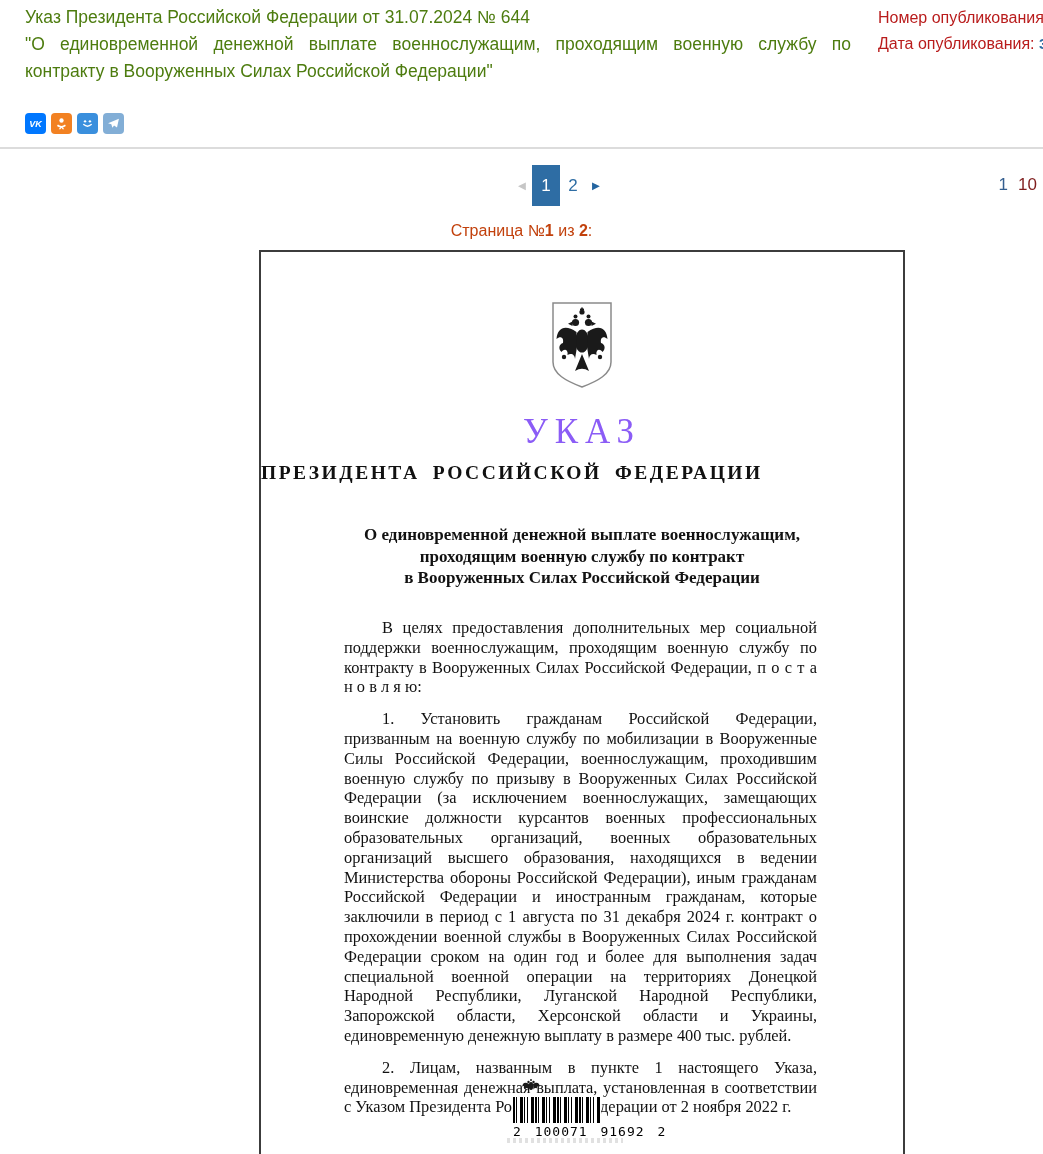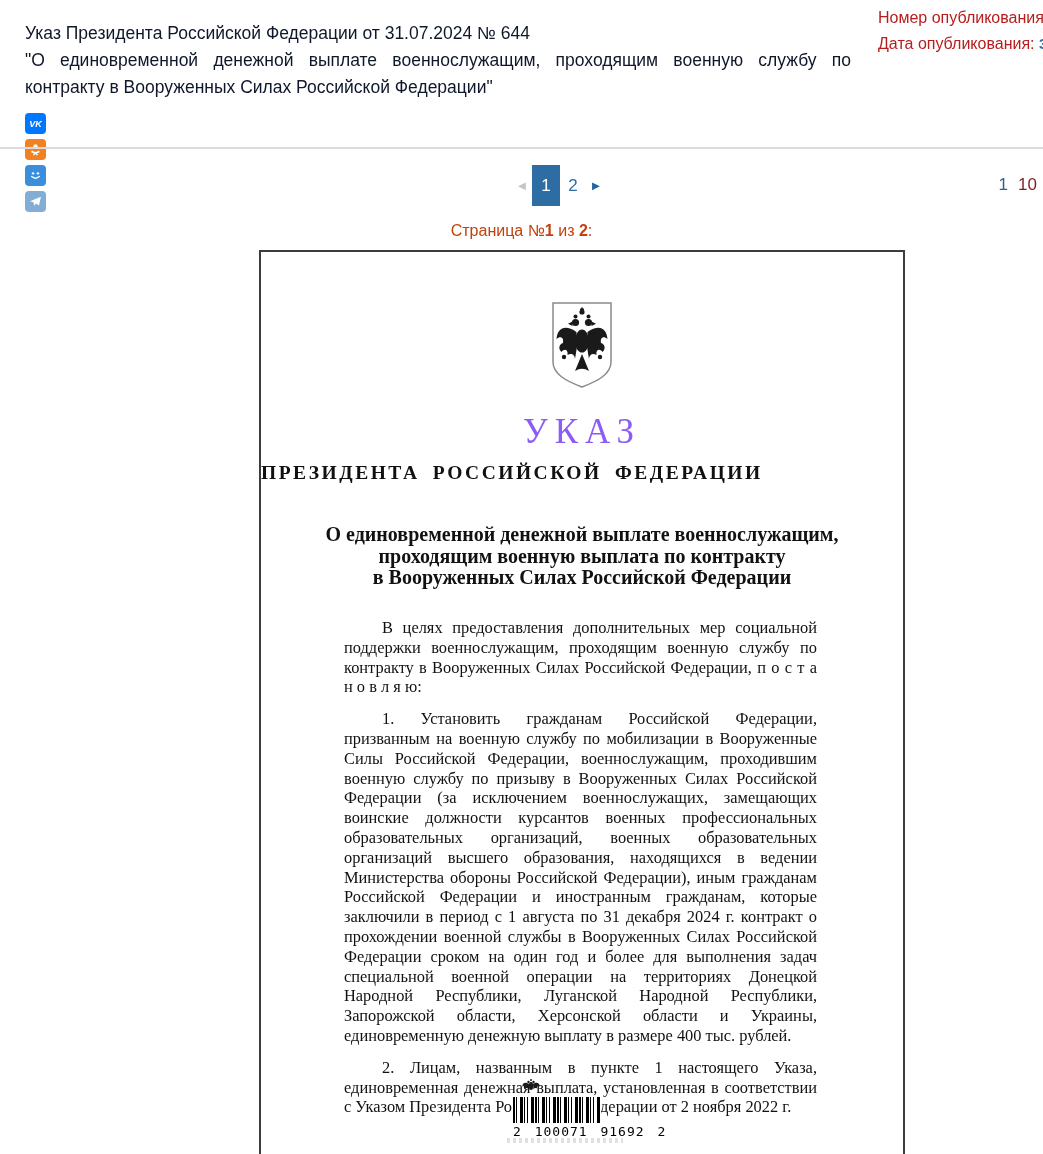--- a/index.html
+++ b/index.html
@@ -1,30 +1,30 @@
 <!DOCTYPE html>
 <html><head>
 <meta charset="utf-8">
 <style>
   html,body{margin:0;padding:0;background:#fff;}
   .screen{position:relative;width:1043px;height:1154px;overflow:hidden;background:#fff;
           font-family:"Liberation Sans",sans-serif;}
 
   
-  .doc-title{position:absolute;left:25px;top:20px;width:826px;color:#0f172a;
+  .doc-title{position:absolute;left:25px;top:4px;width:826px;color:#4d7c0f;
              font-size:17.5px;line-height:27px;}
   .doc-title .line1{display:block;}
   .doc-title .rest{display:block;text-align:justify;}
   .pub-info{position:absolute;left:878px;top:9px;white-space:nowrap;}
   .pub-row{margin-bottom:8px;line-height:18px;}
   .pub-label{color:#b91c1c;font-size:16px;}
   .pub-value{color:#2d6ca2;font-size:15px;font-weight:bold;}
 
   
-  .share-row{position:absolute;left:25px;top:113px;display:flex;gap:5px;flex-direction:column;}
+  .share-row{position:absolute;left:25px;top:113px;display:flex;gap:5px;}
   .share-btn{width:21px;height:21px;border-radius:4px;display:flex;align-items:center;
              justify-content:center;cursor:pointer;}
   .share-btn svg{display:block;}
   .vk-label{color:#fff;font-size:9px;font-weight:bold;font-style:italic;letter-spacing:0;}
 
   .divider{position:absolute;left:0;top:147px;width:1043px;height:2px;background:#dcdcdc;}
 
   
   .pager{position:absolute;left:512px;top:165px;display:flex;align-items:center;}
   .pager .arrow{font-size:13px;width:20px;text-align:center;cursor:pointer;}
@@ -47,21 +47,21 @@
   
   .sheet{position:absolute;left:259px;top:250px;width:646px;height:920px;background:#fff;
          border:2px solid #3c3c3c;box-sizing:border-box;
          font-family:"Liberation Serif","DejaVu Serif",serif;color:#111;}
   .emblem{position:absolute;left:50%;transform:translateX(-50%);top:50px;}
   .kind-title{position:absolute;left:0;top:160px;width:100%;text-align:center;
               font-size:35px;letter-spacing:7px;color:#8b5cf6;}
   .kind-subtitle{position:absolute;left:0;top:210px;width:100%;text-align:left;
                  font-size:19.5px;font-weight:600;letter-spacing:2.5px;word-spacing:6px;color:#111;}
   .subject{position:absolute;left:0;top:272px;width:100%;text-align:center;
-           font-size:20px;font-weight:bold;line-height:21.5px;}
+           font-size:17px;font-weight:bold;line-height:21.5px;}
   .subject span{display:block;}
   .body-text{position:absolute;left:71px;top:354px;width:497px;font-size:16.4px;
              line-height:19.8px;}
   .body-text p{margin:12px;text-align:justify;text-indent:38px;font-family:Liberation Serif, serif;}
 
   
   .barcode-block{position:absolute;left:252px;top:826px;width:92px;}
   .mini-emblem{display:block;margin-left:8px;}
   .bars{width:88px;height:26px;margin-top:1px;
         background:repeating-linear-gradient(90deg,
@@ -166,21 +166,21 @@
           <circle cx="50" cy="55" r="2.2"></circle>
         </g>
       </svg>
     </div>
 
     <div class="kind-title">УКАЗ</div>
     <div class="kind-subtitle">ПРЕЗИДЕНТА РОССИЙСКОЙ ФЕДЕРАЦИИ</div>
 
     <div class="subject">
       <span>О единовременной денежной выплате военнослужащим,</span>
-      <span>проходящим военную выплата по контракту</span>
+      <span>проходящим военную службу по контракт</span>
       <span>в Вооруженных Силах Российской Федерации</span>
     </div>
 
     <div class="body-text">
       <p>В целях предоставления дополнительных мер социальной поддержки военнослужащим, проходящим военную службу по контракту в Вооруженных Силах Российской Федерации, п о с т а н о в л я ю:</p>
       <p>1. Установить гражданам Российской Федерации, призванным на военную службу по мобилизации в Вооруженные Силы Российской Федерации, военнослужащим, проходившим военную службу по призыву в Вооруженных Силах Российской Федерации (за исключением военнослужащих, замещающих воинские должности курсантов военных профессиональных образовательных организаций, военных образовательных организаций высшего образования, находящихся в ведении Министерства обороны Российской Федерации), иным гражданам Российской Федерации и иностранным гражданам, которые заключили в период с 1 августа по 31 декабря 2024 г. контракт о прохождении военной службы в Вооруженных Силах Российской Федерации сроком на один год и более для выполнения задач специальной военной операции на территориях Донецкой Народной Республики, Луганской Народной Республики, Запорожской области, Херсонской области и Украины, единовременную денежную выплату в размере 400 тыс. рублей.</p>
       <p>2. Лицам, названным в пункте 1 настоящего Указа, единовременная денежная выплата, установленная в соответствии с Указом Президента Российской Федерации от 2 ноября 2022 г.</p>
     </div>
 
     <div class="barcode-block">

